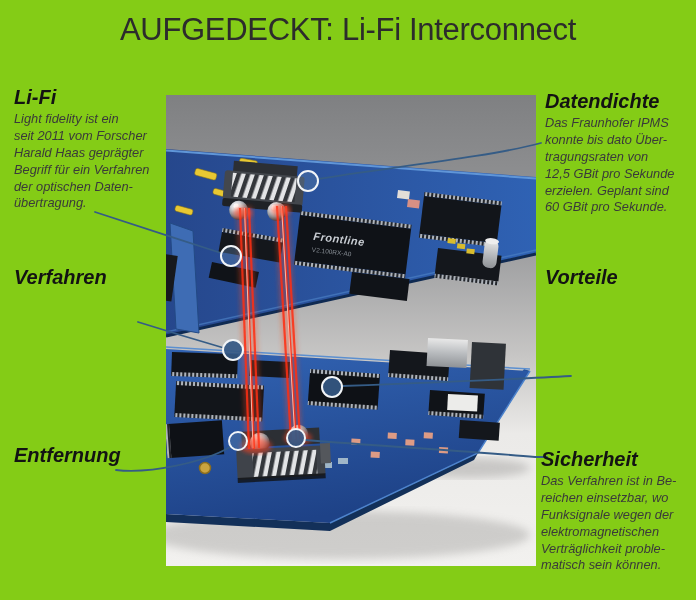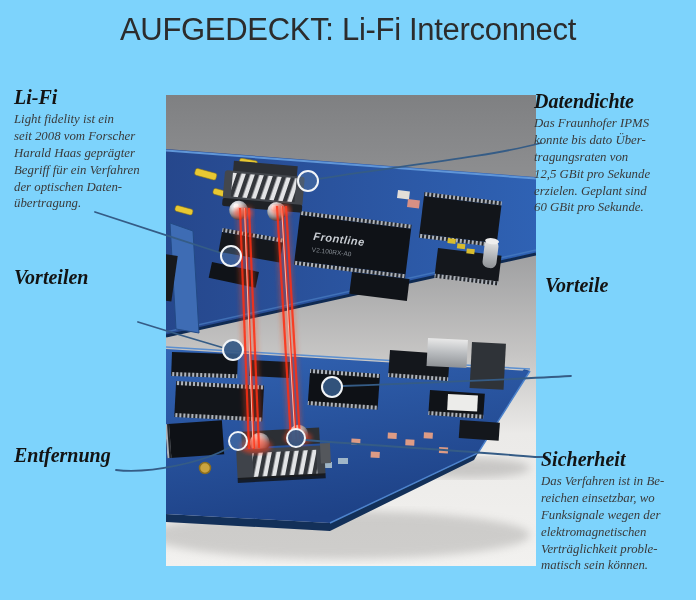--- a/index.html
+++ b/index.html
@@ -1,30 +1,30 @@
 <!DOCTYPE html>
 <html><head>
 <meta charset="utf-8">
 <style>
   html,body{margin:0;padding:0;background:#ffffff;}
-  .page{position:relative;width:696px;height:600px;overflow:hidden;background:#7dd3fc;
+  .page{position:relative;width:696px;height:600px;overflow:hidden;background:#84cc16;
         font-family:"Liberation Sans",sans-serif;}
   .title{position:absolute;left:0;top:12px;width:100%;text-align:center;margin:0;
          font-size:31px;font-weight:300;letter-spacing:-0.3px;color:#2c2c2c;z-index:3;}
   .photo-svg{position:absolute;left:0;top:0;z-index:1;}
-  .callout{position:absolute;width:152px;font-style:italic;z-index:2;font-family:Liberation Serif, serif;}
+  .callout{position:absolute;width:152px;font-style:italic;z-index:2;}
   .callout h2{margin:0 0 3px 0;font-size:20px;line-height:1.1;color:#131313;
               font-weight:bold;font-style:italic;}
   .callout p{margin:0;font-size:12.8px;line-height:1.32;color:#3a3a3a;
              white-space:pre-line;}
   .c-lifi{left:14px;top:86px;}
   .c-ent {left:14px;top:266px;}
   .c-band{left:14px;top:444px;}
-  .c-dat {left:534px;top:90px;}
-  .c-vor {left:545px;top:266px;margin-top:8px;}
+  .c-dat {left:545px;top:90px;}
+  .c-vor {left:545px;top:266px;}
   .c-sich{left:541px;top:448px;}
 </style>
 </head>
 <body>
 
 <div class="page">
 
   <h1 class="title">AUFGEDECKT: Li-Fi Interconnect</h1>
 
   <svg class="photo-svg" width="696" height="600" viewBox="0 0 696 600">
@@ -248,28 +248,28 @@
       <circle cx="233" cy="350" r="10" fill="rgba(52,88,132,0.92)"></circle>
       <circle cx="332" cy="387" r="10" fill="rgba(52,88,132,0.92)"></circle>
       <circle cx="238" cy="441" r="9" fill="rgba(90,125,165,0.40)"></circle>
       <circle cx="296" cy="438" r="9" fill="rgba(52,88,132,0.92)"></circle>
     </g>
   </svg>
 
   <div class="callout c-lifi">
     <h2>Li-Fi</h2>
     <p>Light fidelity ist ein
-seit 2008 vom Forscher
+seit 2011 vom Forscher
 Harald Haas geprägter
 Begriff für ein Verfahren
 der optischen Daten-
 übertragung.</p>
   </div>
   <div class="callout c-ent">
-    <h2>Vorteilen</h2>
+    <h2>Verfahren</h2>
   </div>
   <div class="callout c-band">
     <h2>Entfernung</h2>
   </div>
   <div class="callout c-dat">
     <h2>Datendichte</h2>
     <p>Das Fraunhofer IPMS
 konnte bis dato Über-
 tragungsraten von
 12,5 GBit pro Sekunde

